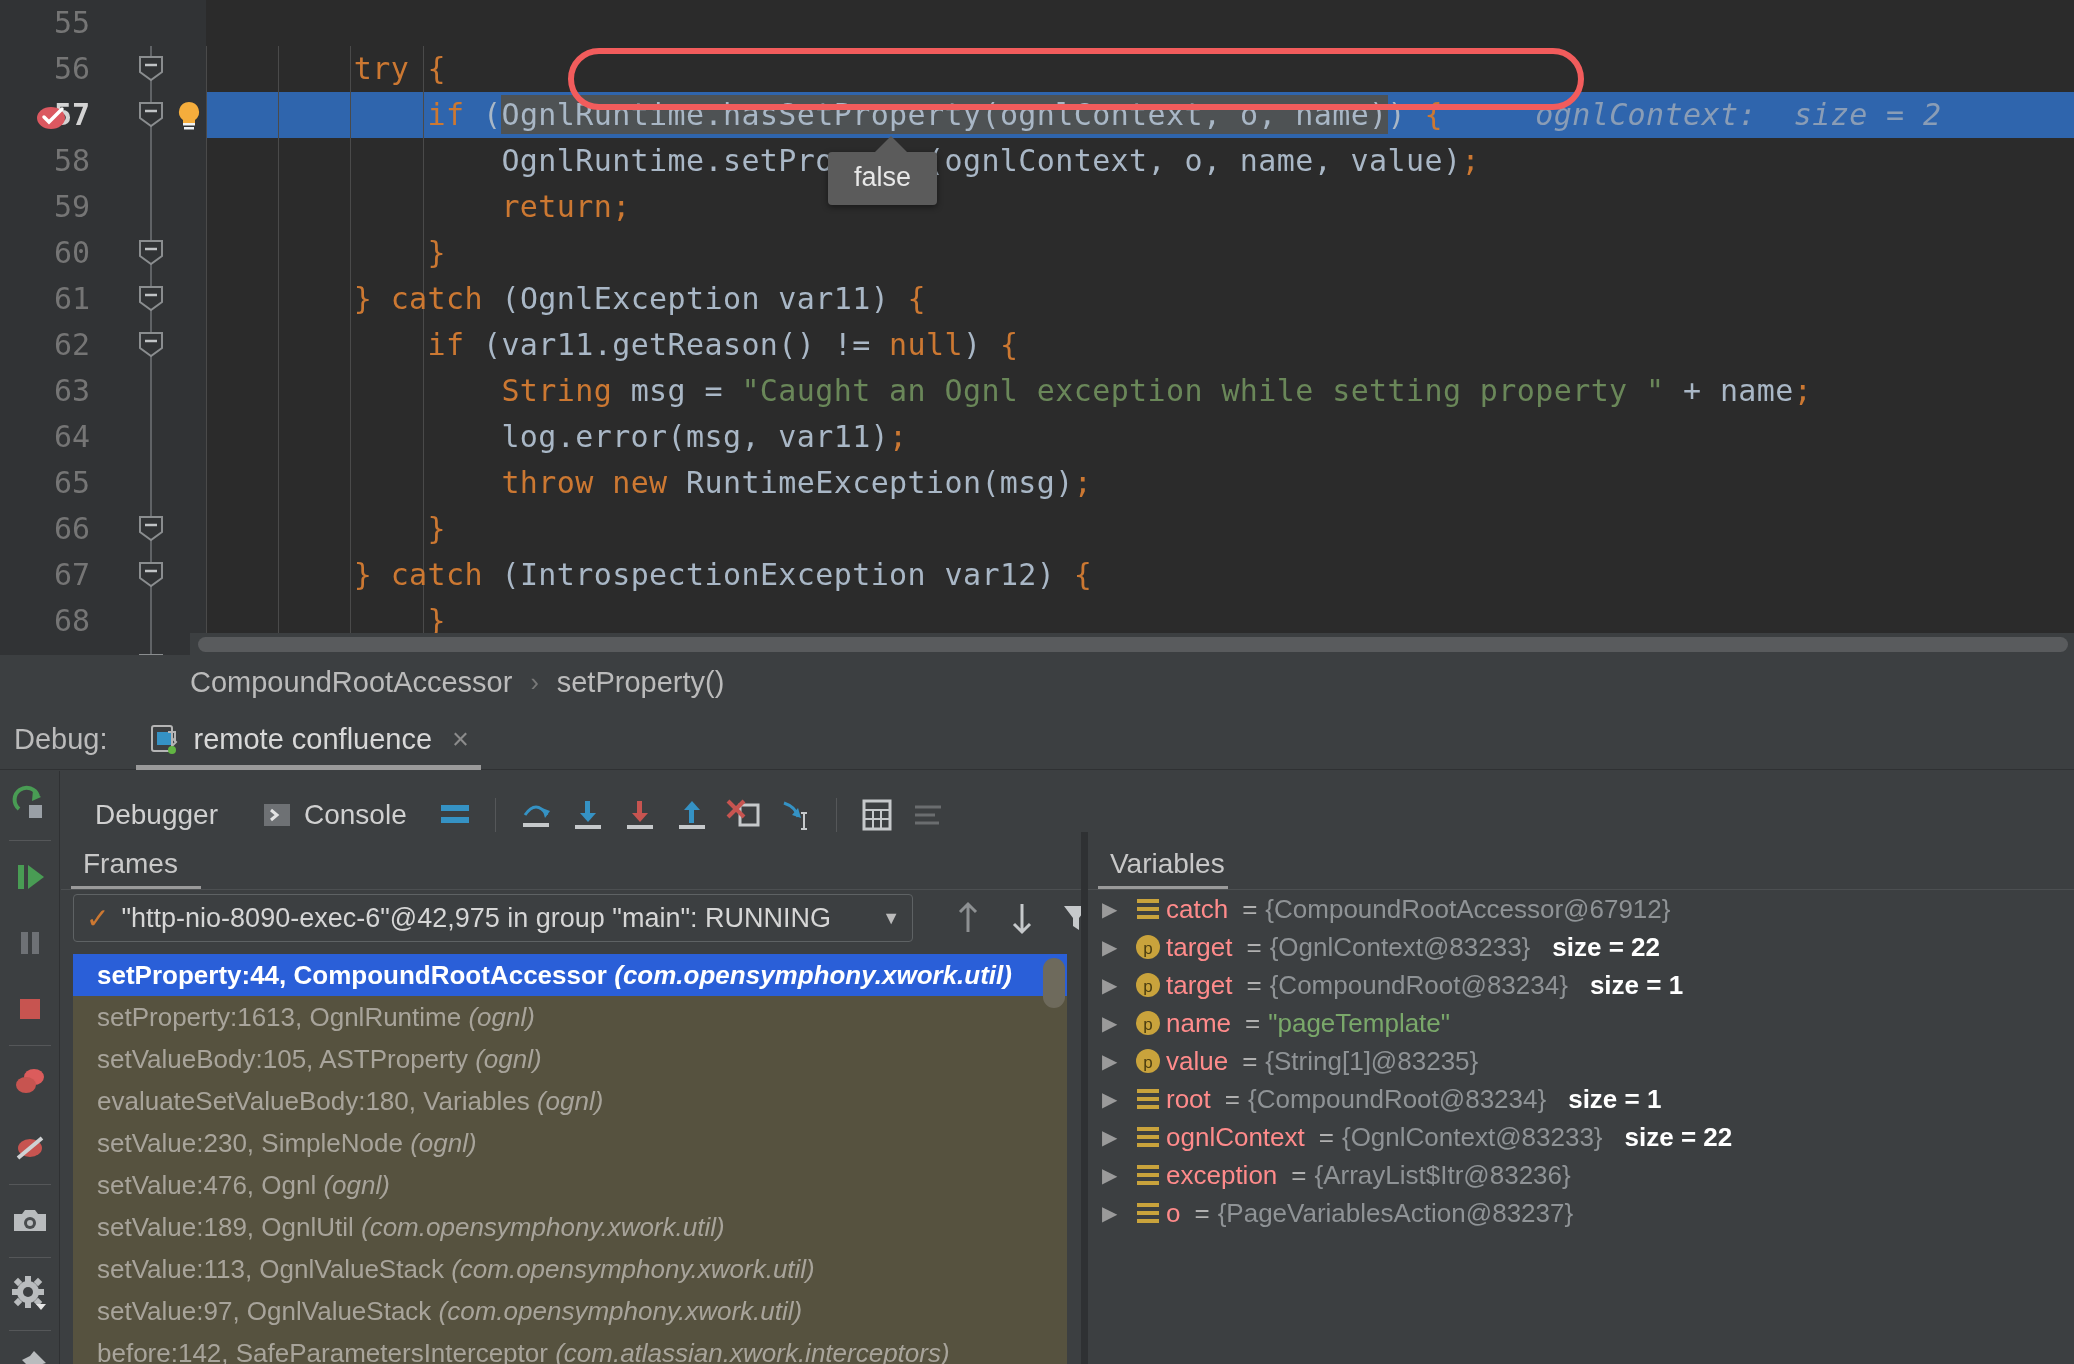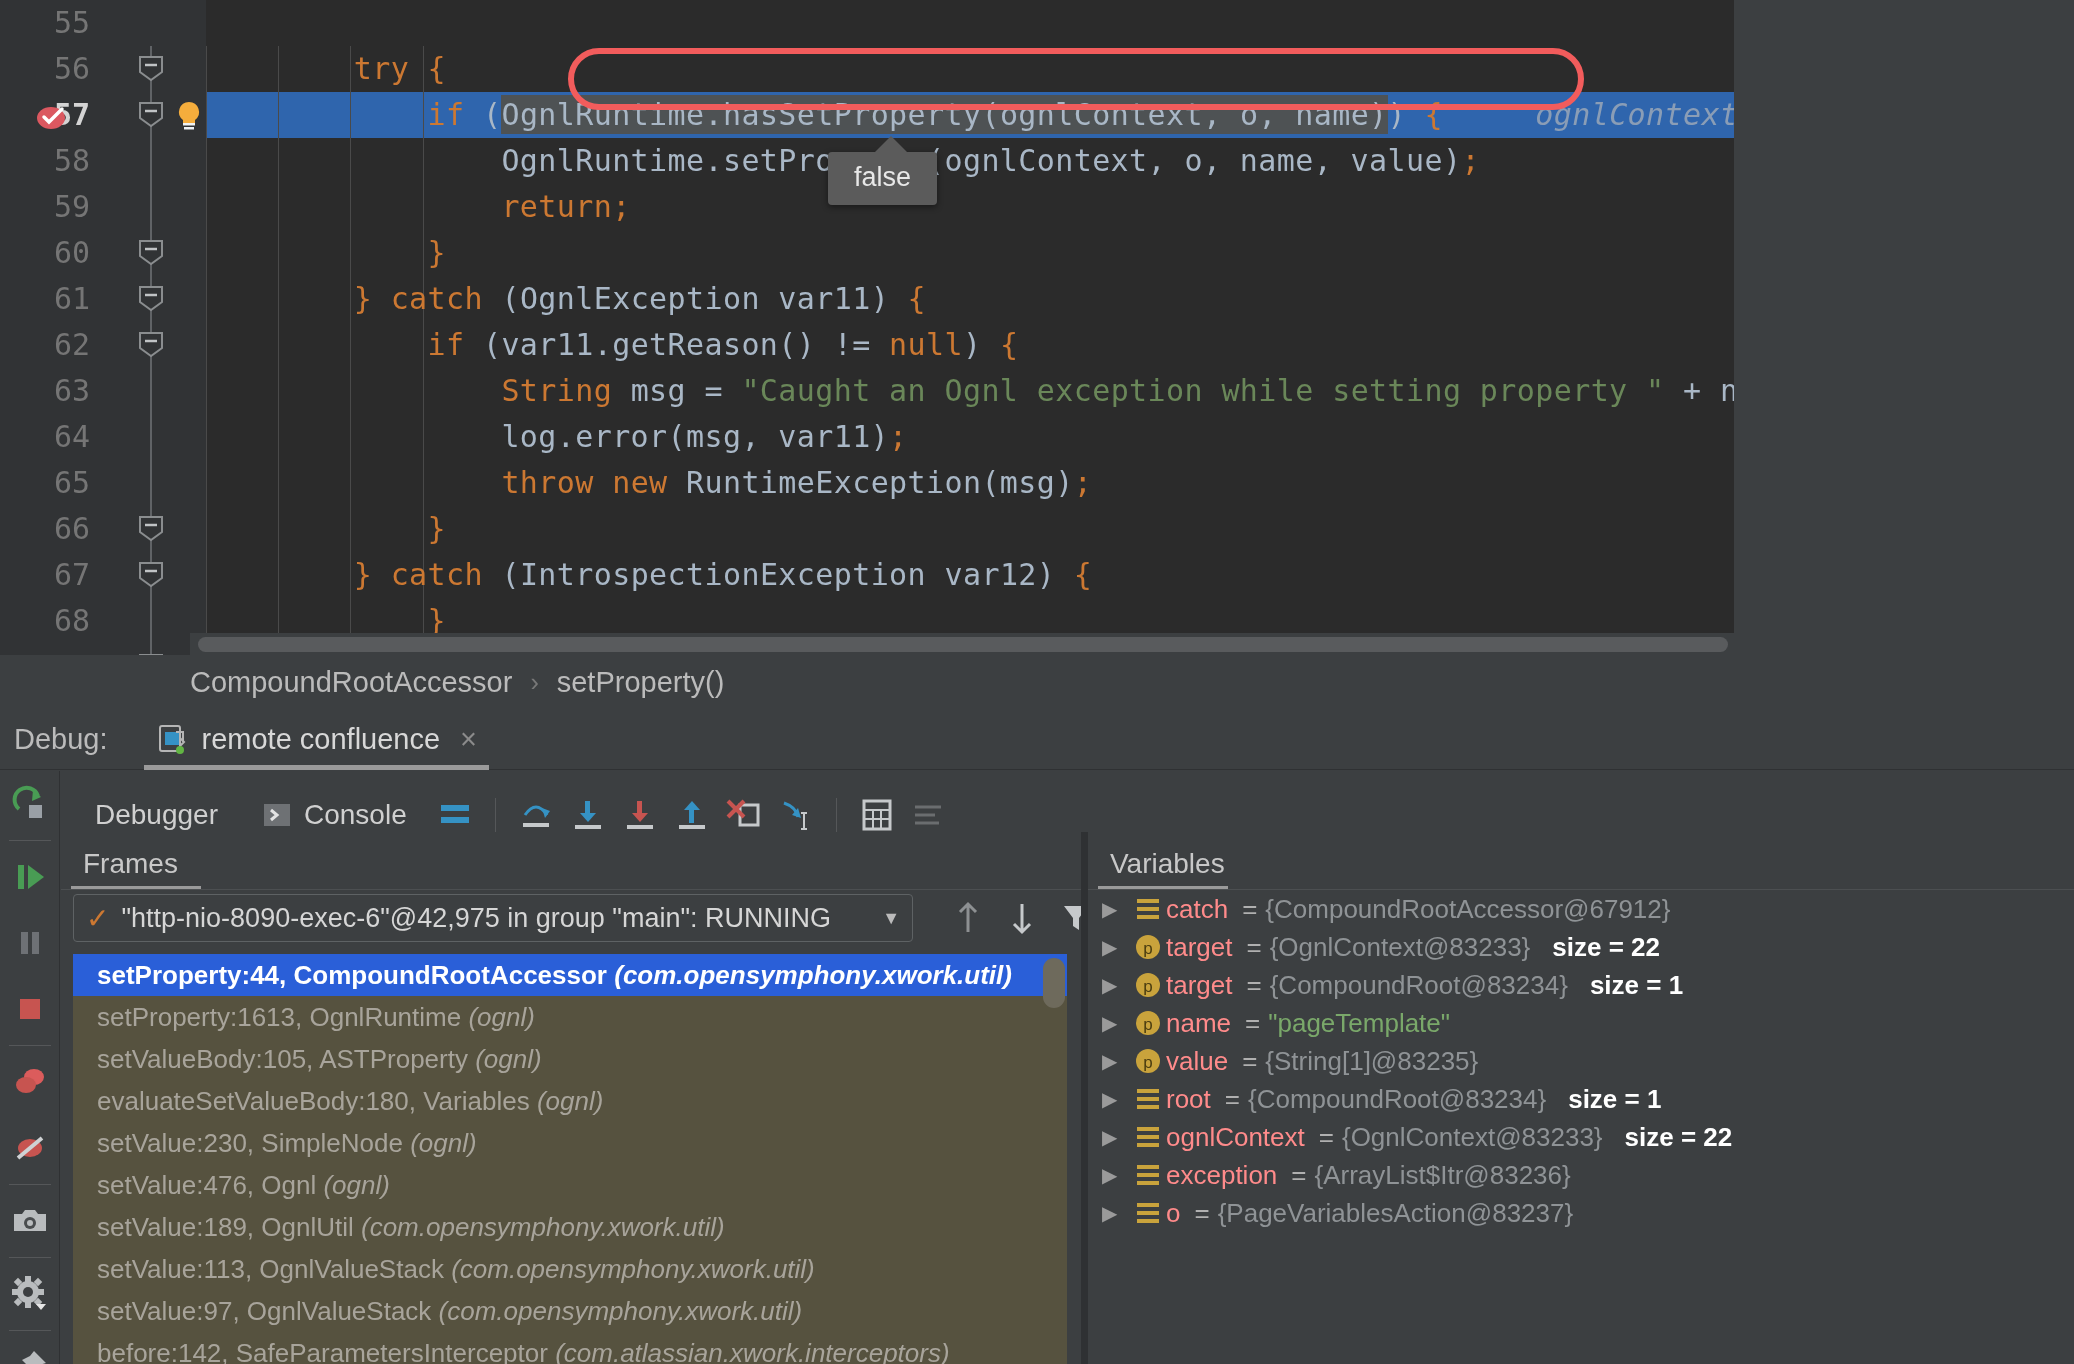--- a/index.html
+++ b/index.html
@@ -6,21 +6,21 @@
   html, body {
     width: 2074px; height: 1364px;
     background: #3c3f41;
     font-family: "Liberation Sans", sans-serif;
     overflow: hidden;
   }
   #app { position: relative; width: 2074px; height: 1364px; }
 
   
   .editor {
-    position: absolute; left: 0; top: 0; width: 1734px; height: 655px;
+    position: absolute; left: 0; top: 0; width: 2074px; height: 655px;
     background: #2b2b2b; overflow: hidden; padding-left: 48px;
   }
   .code-rows { position: absolute; left: 0; top: 0; width: 2074px; }
   .row { position: relative; height: 46px; line-height: 46px; white-space: pre; }
   .row.cur .linenum { color: #d4d4d4; font-weight: bold; }
 
   .linenum {
     position: absolute; left: 0; top: 0; width: 108px; height: 46px;
     text-align: right; padding-right: 18px;
     color: #757575; font-size: 30px;
@@ -114,21 +114,21 @@
   
   .debug-panel {
     position: absolute; left: 0; top: 710px; width: 2074px; height: 654px;
     background: #3c3f41;
   }
   .debug-titlebar {
     position: absolute; left: 0; top: 0; width: 2074px; height: 60px;
     display: flex; align-items: center; padding-left: 14px;
     border-bottom: 1px solid #2f3133;
   }
-  .debug-label { color: #bbbbbb; font-size: 29px; margin-right: 36px; }
+  .debug-label { color: #bbbbbb; font-size: 29px; margin-right: 28px; }
   .debug-tab {
     position: relative; display: flex; align-items: center; height: 60px;
     padding: 0 12px;
   }
   .debug-tab .underline {
     position: absolute; left: 0; bottom: 0; width: 100%; height: 5px; background: #9a9a9a;
   }
   .debug-tab-icon { width: 34px; height: 34px; margin-right: 12px; }
   .debug-tab-label { color: #d8d8d8; font-size: 29px; }
   .tab-close { color: #8b8b8b; font-size: 29px; margin-left: 20px; }

